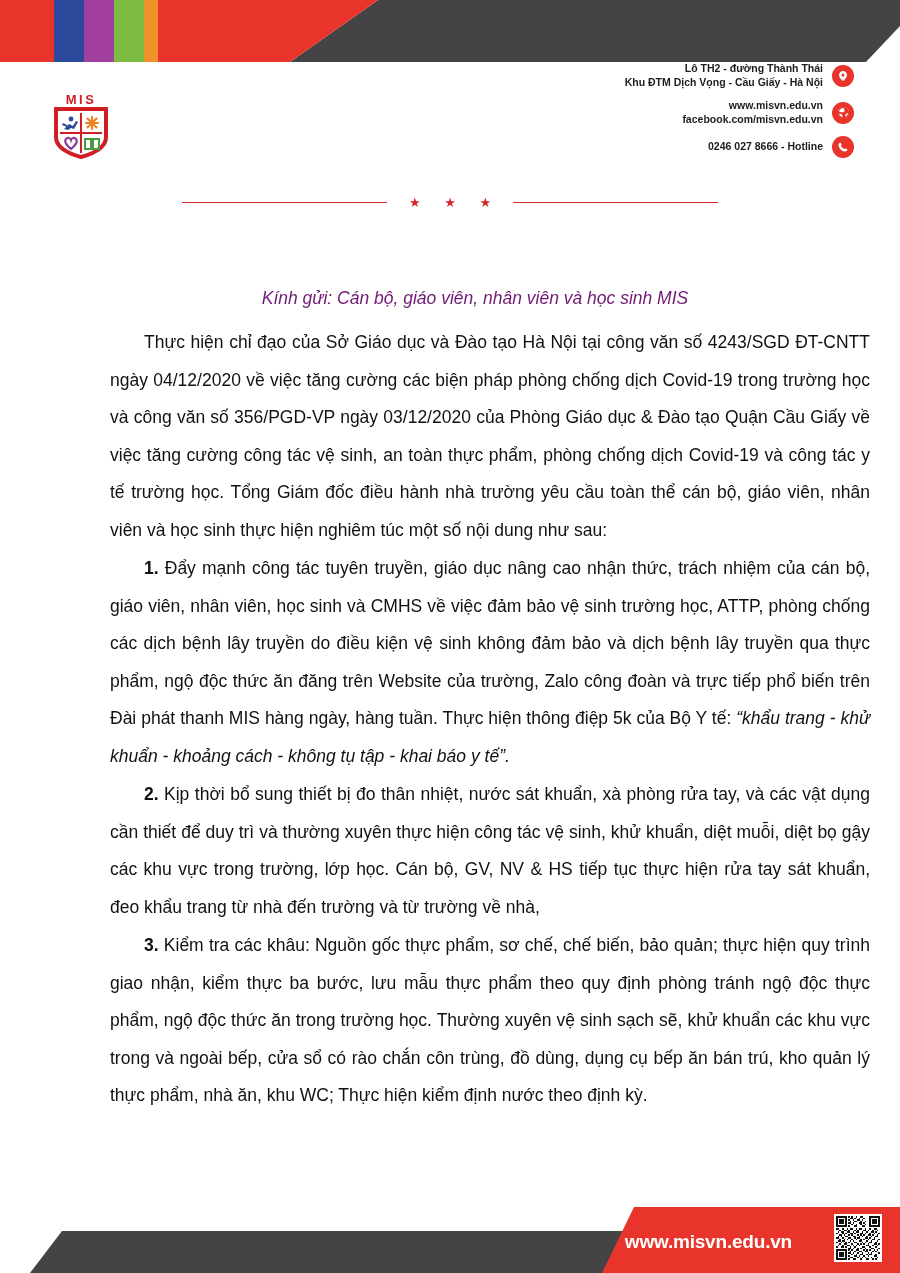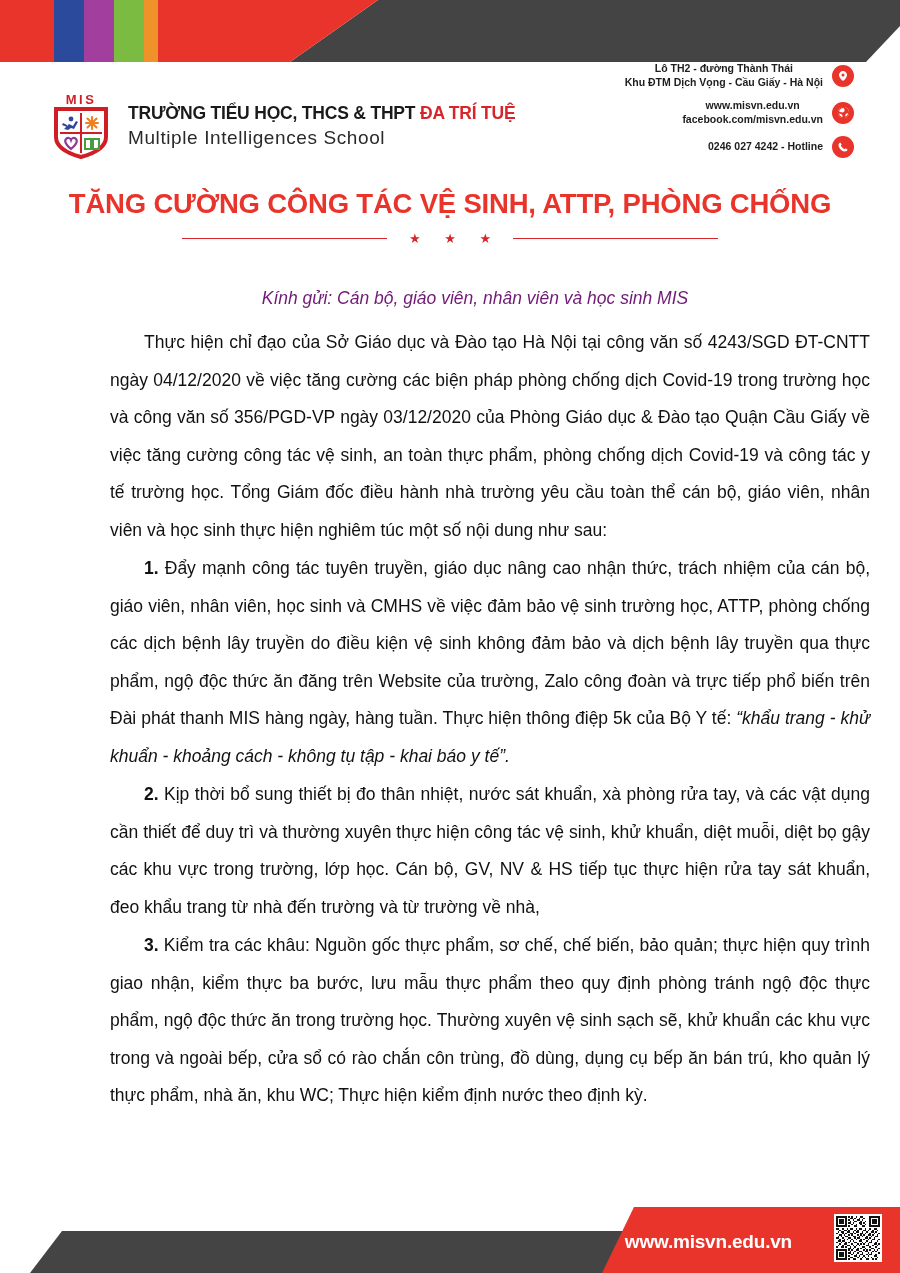--- a/index.html
+++ b/index.html
@@ -110,21 +110,21 @@
     gap: 10px;
     align-items: flex-end;
   }
   .contact-row {
     display: flex;
     align-items: center;
     gap: 9px;
     justify-content: flex-end;
   }
   .contact-text {
-    text-align: center;
+    text-align: right;
     font-size: 10.5px;
     font-weight: bold;
     color: #1d1d1d;
     line-height: 13.5px;
     white-space: nowrap;
     font-family: "Liberation Sans", sans-serif;
   }
   .contact-icon {
     width: 22px; height: 22px;
     border-radius: 50%;
@@ -273,24 +273,20 @@
           </g>
 
           <path d="M17 42 C11 37 10 33.5 12.5 31.5 C14.5 30 16.5 31.5 17 33 C17.5 31.5 19.5 30 21.5 31.5 C24 33.5 23 37 17 42 Z" fill="none" stroke="#8e3a96" stroke-width="2.2"></path>
 
           <g fill="none" stroke="#4a9b3f" stroke-width="2">
             <path d="M31 32 H37 V42 H31 Z"></path>
             <path d="M39 32 H45 V42 H39 Z"></path>
             <line x1="38" y1="31" x2="38" y2="43"></line>
           </g>
         </svg>
-      </div>
-      <div class="school-names">
-        <div class="school-name-vn"><span>TRƯỜNG TIỂU HỌC, THCS &amp; THPT </span><span class="accent">ĐA TRÍ TUỆ</span></div>
-        <div class="school-name-en">Multiple Intelligences School</div>
       </div>
     </div>
 
     <div class="contact-block">
 
       <div class="contact-row">
         <div class="contact-text">
           <div>Lô TH2 - đường Thành Thái</div>
           <div>Khu ĐTM Dịch Vọng - Cầu Giấy - Hà Nội</div>
         </div>
@@ -310,35 +306,34 @@
         <div class="contact-icon">
           <svg width="13" height="13" viewBox="0 0 13 13">
               <circle cx="6.5" cy="6.5" r="5.6" fill="#ffffff"></circle>
               <path d="M6.5 0.9 C3.4 0.9 0.9 3.4 0.9 6.5 C0.9 9.6 3.4 12.1 6.5 12.1 C9.6 12.1 12.1 9.6 12.1 6.5 C12.1 3.4 9.6 0.9 6.5 0.9 Z M6.5 2 C7.7 3.2 8.2 5 6.6 6.1 C5.2 7.1 3 6 2.1 5.3 C2.7 3.4 4.4 2 6.5 2 Z M2.2 7.6 C3.6 8 5.5 8.6 5.6 10.2 C5.6 10.7 5.4 11 5.2 11 C3.6 10.6 2.4 9.3 2.2 7.6 Z M8.4 10.6 C8 9.4 8.6 8.2 9.8 7.6 C10.4 7.3 10.9 7.3 11 7.5 C10.7 8.9 9.7 10.1 8.4 10.6 Z" fill="#e8342a"></path>
             </svg>
         </div>
       </div>
 
       <div class="contact-row">
         <div class="contact-text">
-          <div>0246 027 4242 - Hotline</div>
+          <div>0246 027 8666 - Hotline</div>
         </div>
         <div class="contact-icon">
           <svg width="12" height="12" viewBox="0 0 12 12">
               <path d="M3.2 1.4 C2.2 1.9 1.3 3 1.5 4.4 C1.9 7.3 4.7 10.1 7.6 10.5 C9 10.7 10.1 9.8 10.6 8.8 L8.6 7.3 C8.2 7.8 7.7 8.2 7.2 8 C6 7.5 4.5 6 4 4.8 C3.8 4.3 4.2 3.8 4.7 3.4 Z" fill="#ffffff"></path>
             </svg>
         </div>
       </div>
 
     </div>
   </div>
 
   <div class="title-block">
     <div class="doc-title">
-      <div>TĂNG CƯỜNG CÔNG TÁC VỆ SINH, ATTP, PHÒNG CHỐNG</div>
     </div>
     <div class="star-divider">
       <div class="sd-line"></div>
       <div class="sd-stars">★ ★ ★</div>
       <div class="sd-line"></div>
     </div>
   </div>
 
   <div class="body-block">
     <div class="salutation">Kính gửi: Cán bộ, giáo viên, nhân viên và học sinh MIS</div>

